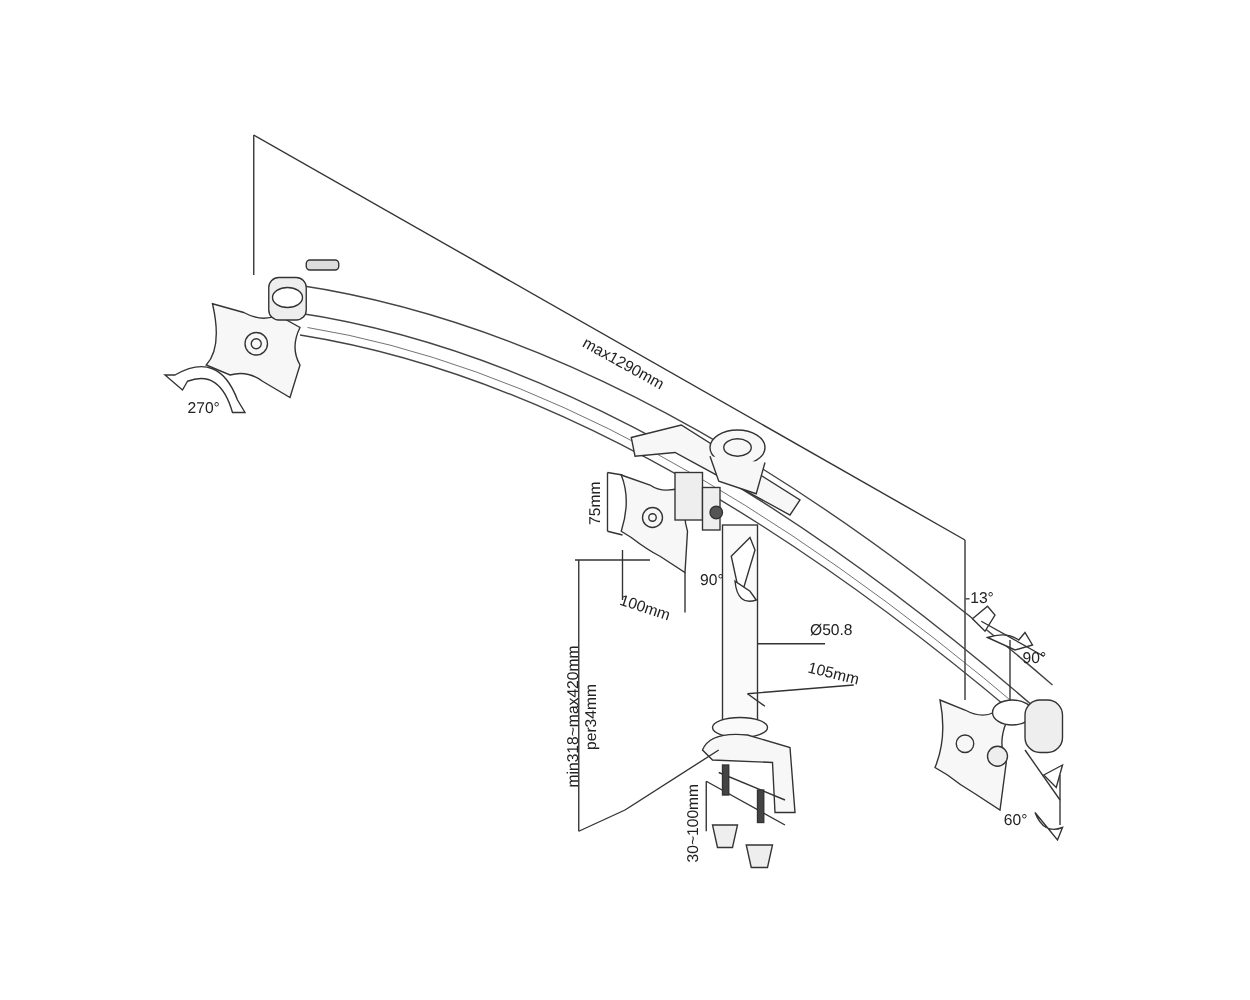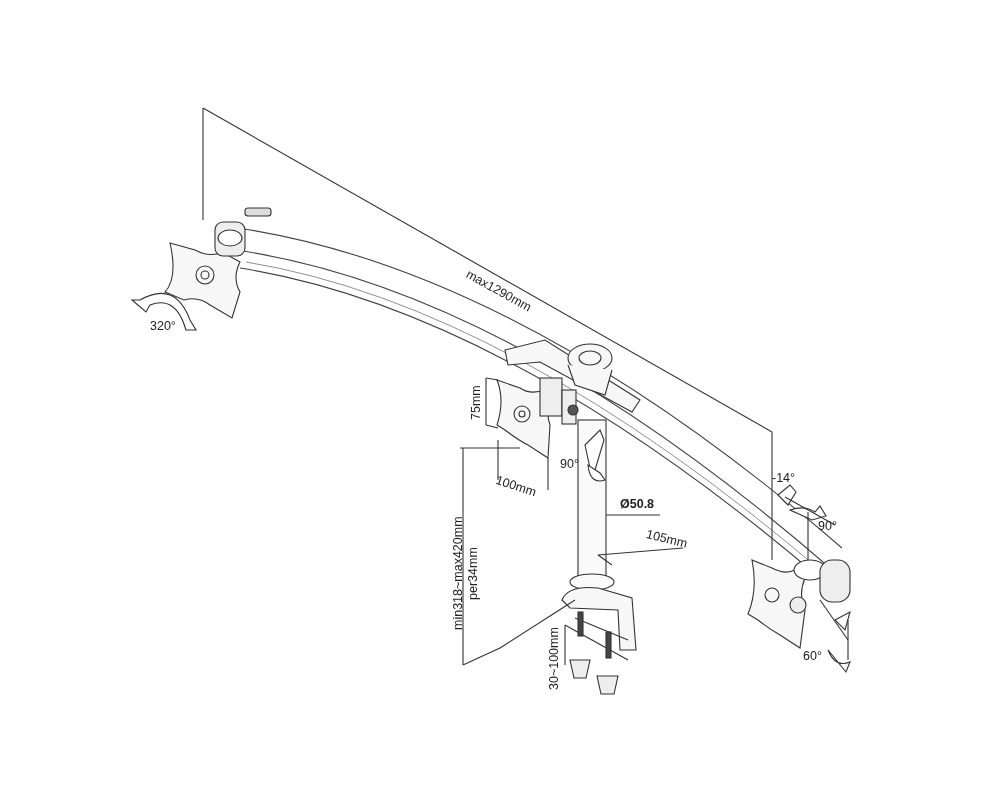--- a/index.html
+++ b/index.html
@@ -107,25 +107,25 @@
     <path d="M835 620 L850 612 L845 630Z"></path>
     <path d="M828 650 Q835 668 850 662 L846 672 Z"></path>
     <line x1="785" y1="497" x2="835" y2="525"></line>
     <line x1="808" y1="512" x2="808" y2="560"></line>
     <line x1="820" y1="600" x2="848" y2="640"></line>
     <line x1="848" y1="620" x2="848" y2="660"></line>
   </g>
 </svg>
 
 <span class="lbl" style="left:470px;top:268px;transform:rotate(29deg);transform-origin:left top;">max1290mm</span>
-<span class="lbl" style="left:150px;top:320px;">320°</span>
+<span class="lbl" style="left:150px;top:320px;">270°</span>
 <span class="lbl" style="left:470px;top:420px;transform:rotate(-90deg);transform-origin:left top;">75mm</span>
 <span class="lbl" style="left:498px;top:474px;transform:rotate(18deg);transform-origin:left top;">100mm</span>
 <span class="lbl" style="left:560px;top:458px;">90°</span>
-<span class="lbl" style="left:620px;top:498px;font-weight:bold;">Ø50.8</span>
+<span class="lbl" style="left:648px;top:498px;">Ø50.8</span>
 <span class="lbl" style="left:452px;top:630px;transform:rotate(-90deg);transform-origin:left top;">min318~max420mm</span>
 <span class="lbl" style="left:467px;top:600px;transform:rotate(-90deg);transform-origin:left top;">per34mm</span>
 <span class="lbl" style="left:648px;top:528px;transform:rotate(14deg);transform-origin:left top;">105mm</span>
 <span class="lbl" style="left:548px;top:690px;transform:rotate(-90deg);transform-origin:left top;">30~100mm</span>
-<span class="lbl" style="left:772px;top:472px;">-14°</span>
+<span class="lbl" style="left:772px;top:472px;">-13°</span>
 <span class="lbl" style="left:818px;top:520px;">90°</span>
 <span class="lbl" style="left:803px;top:650px;">60°</span>
 </div>
 
 </body></html>

